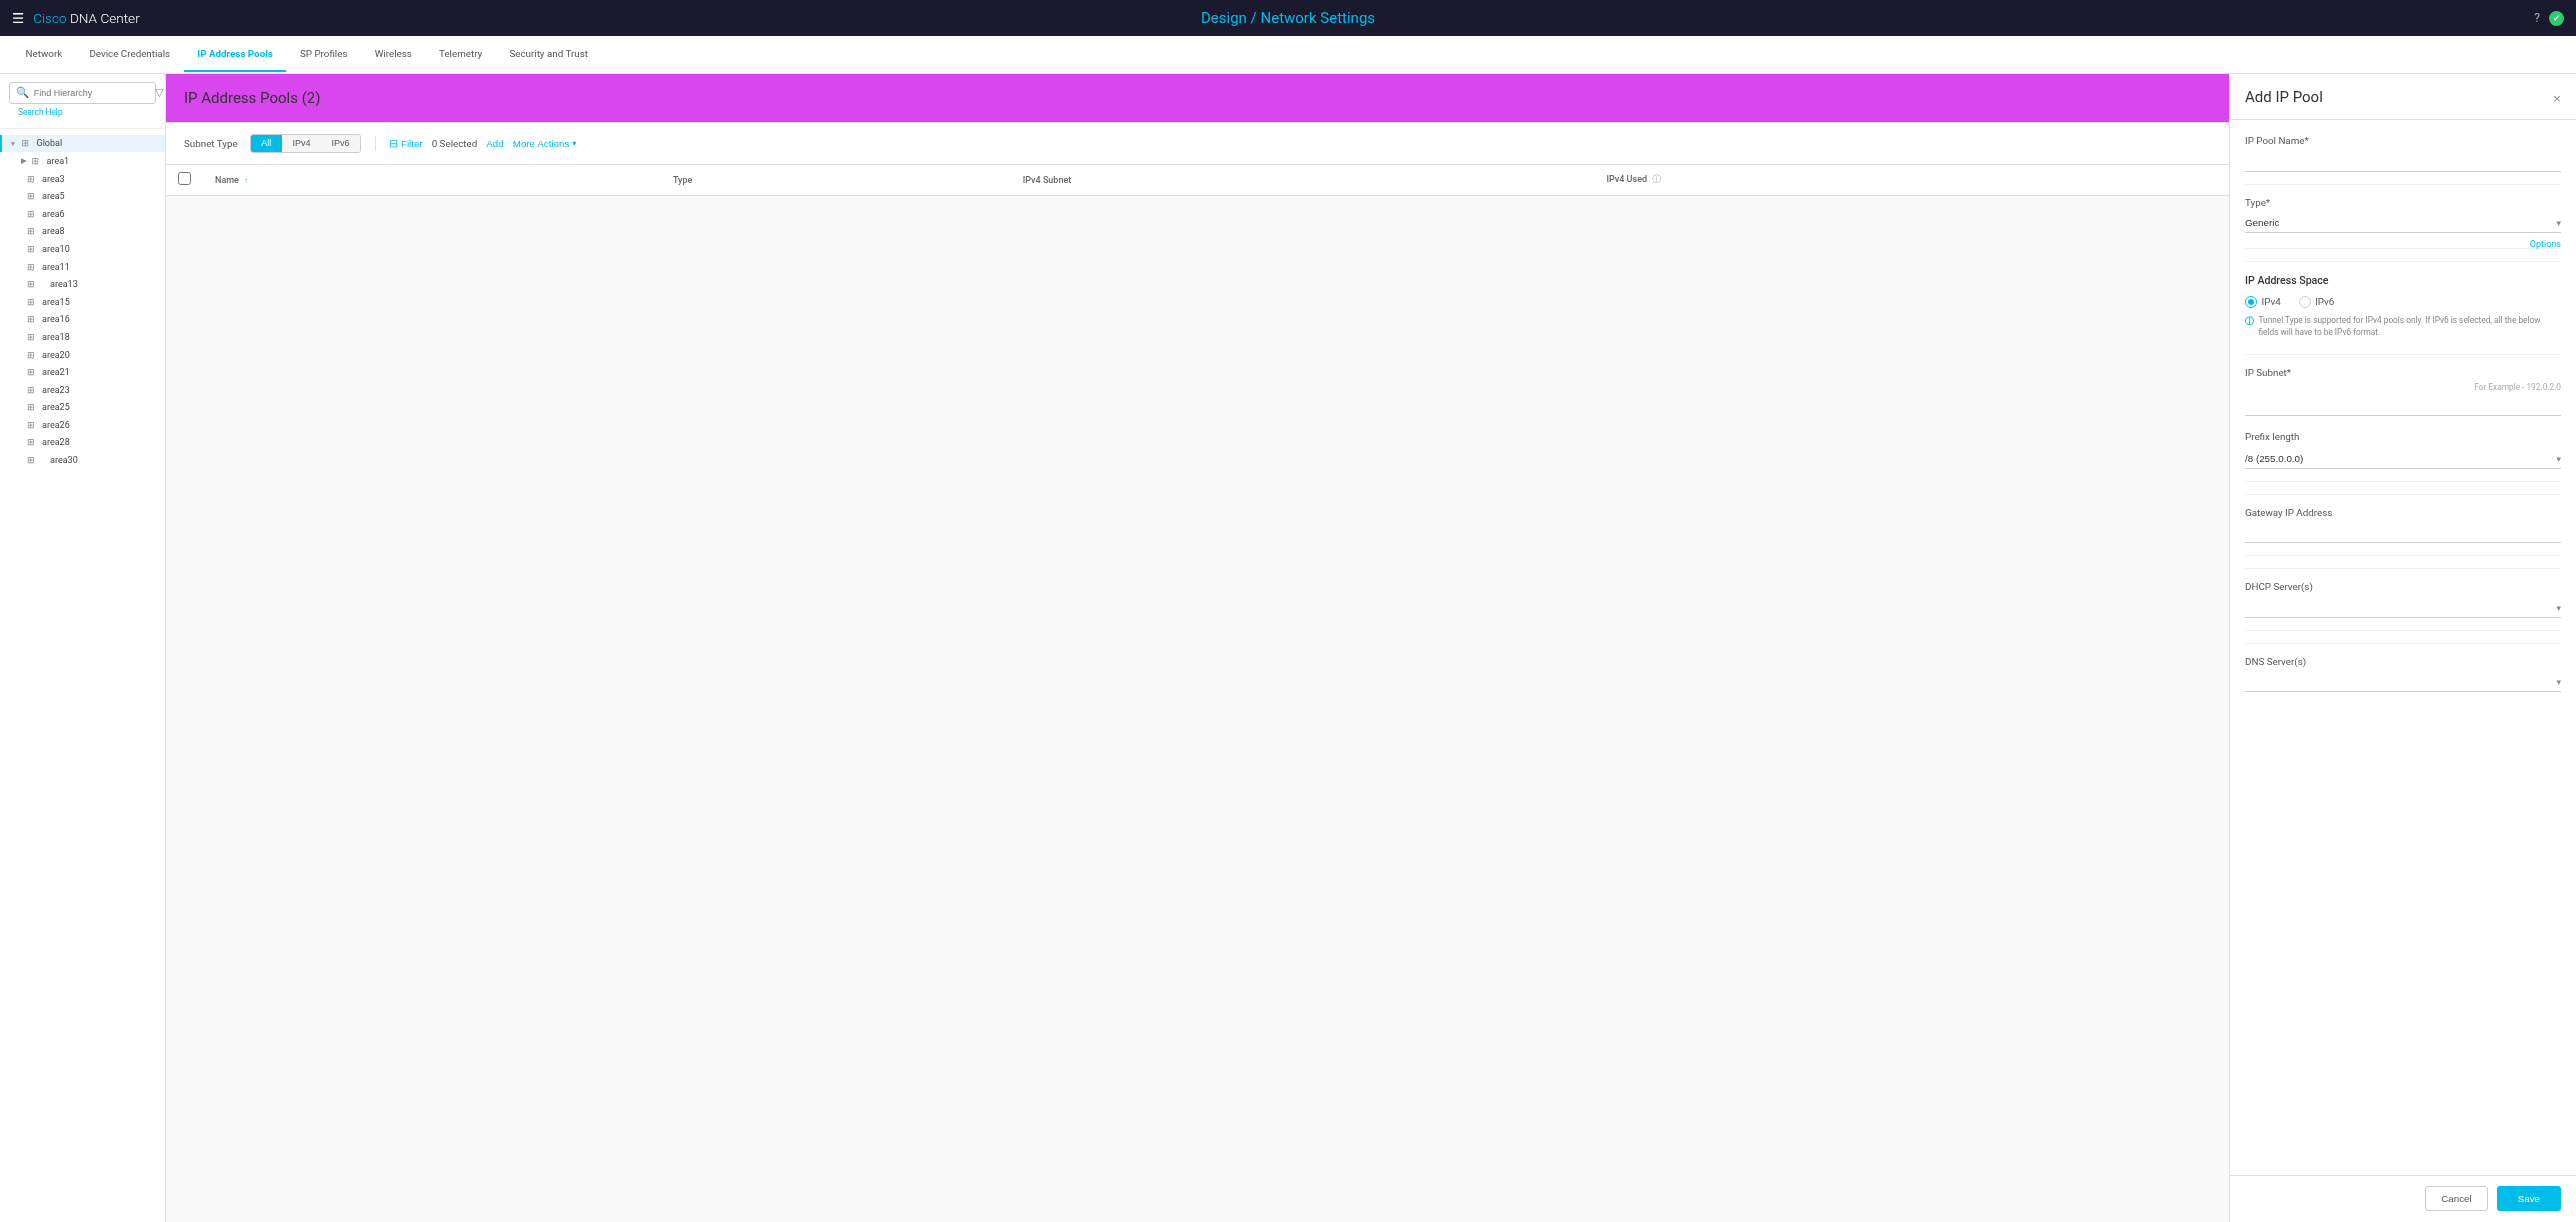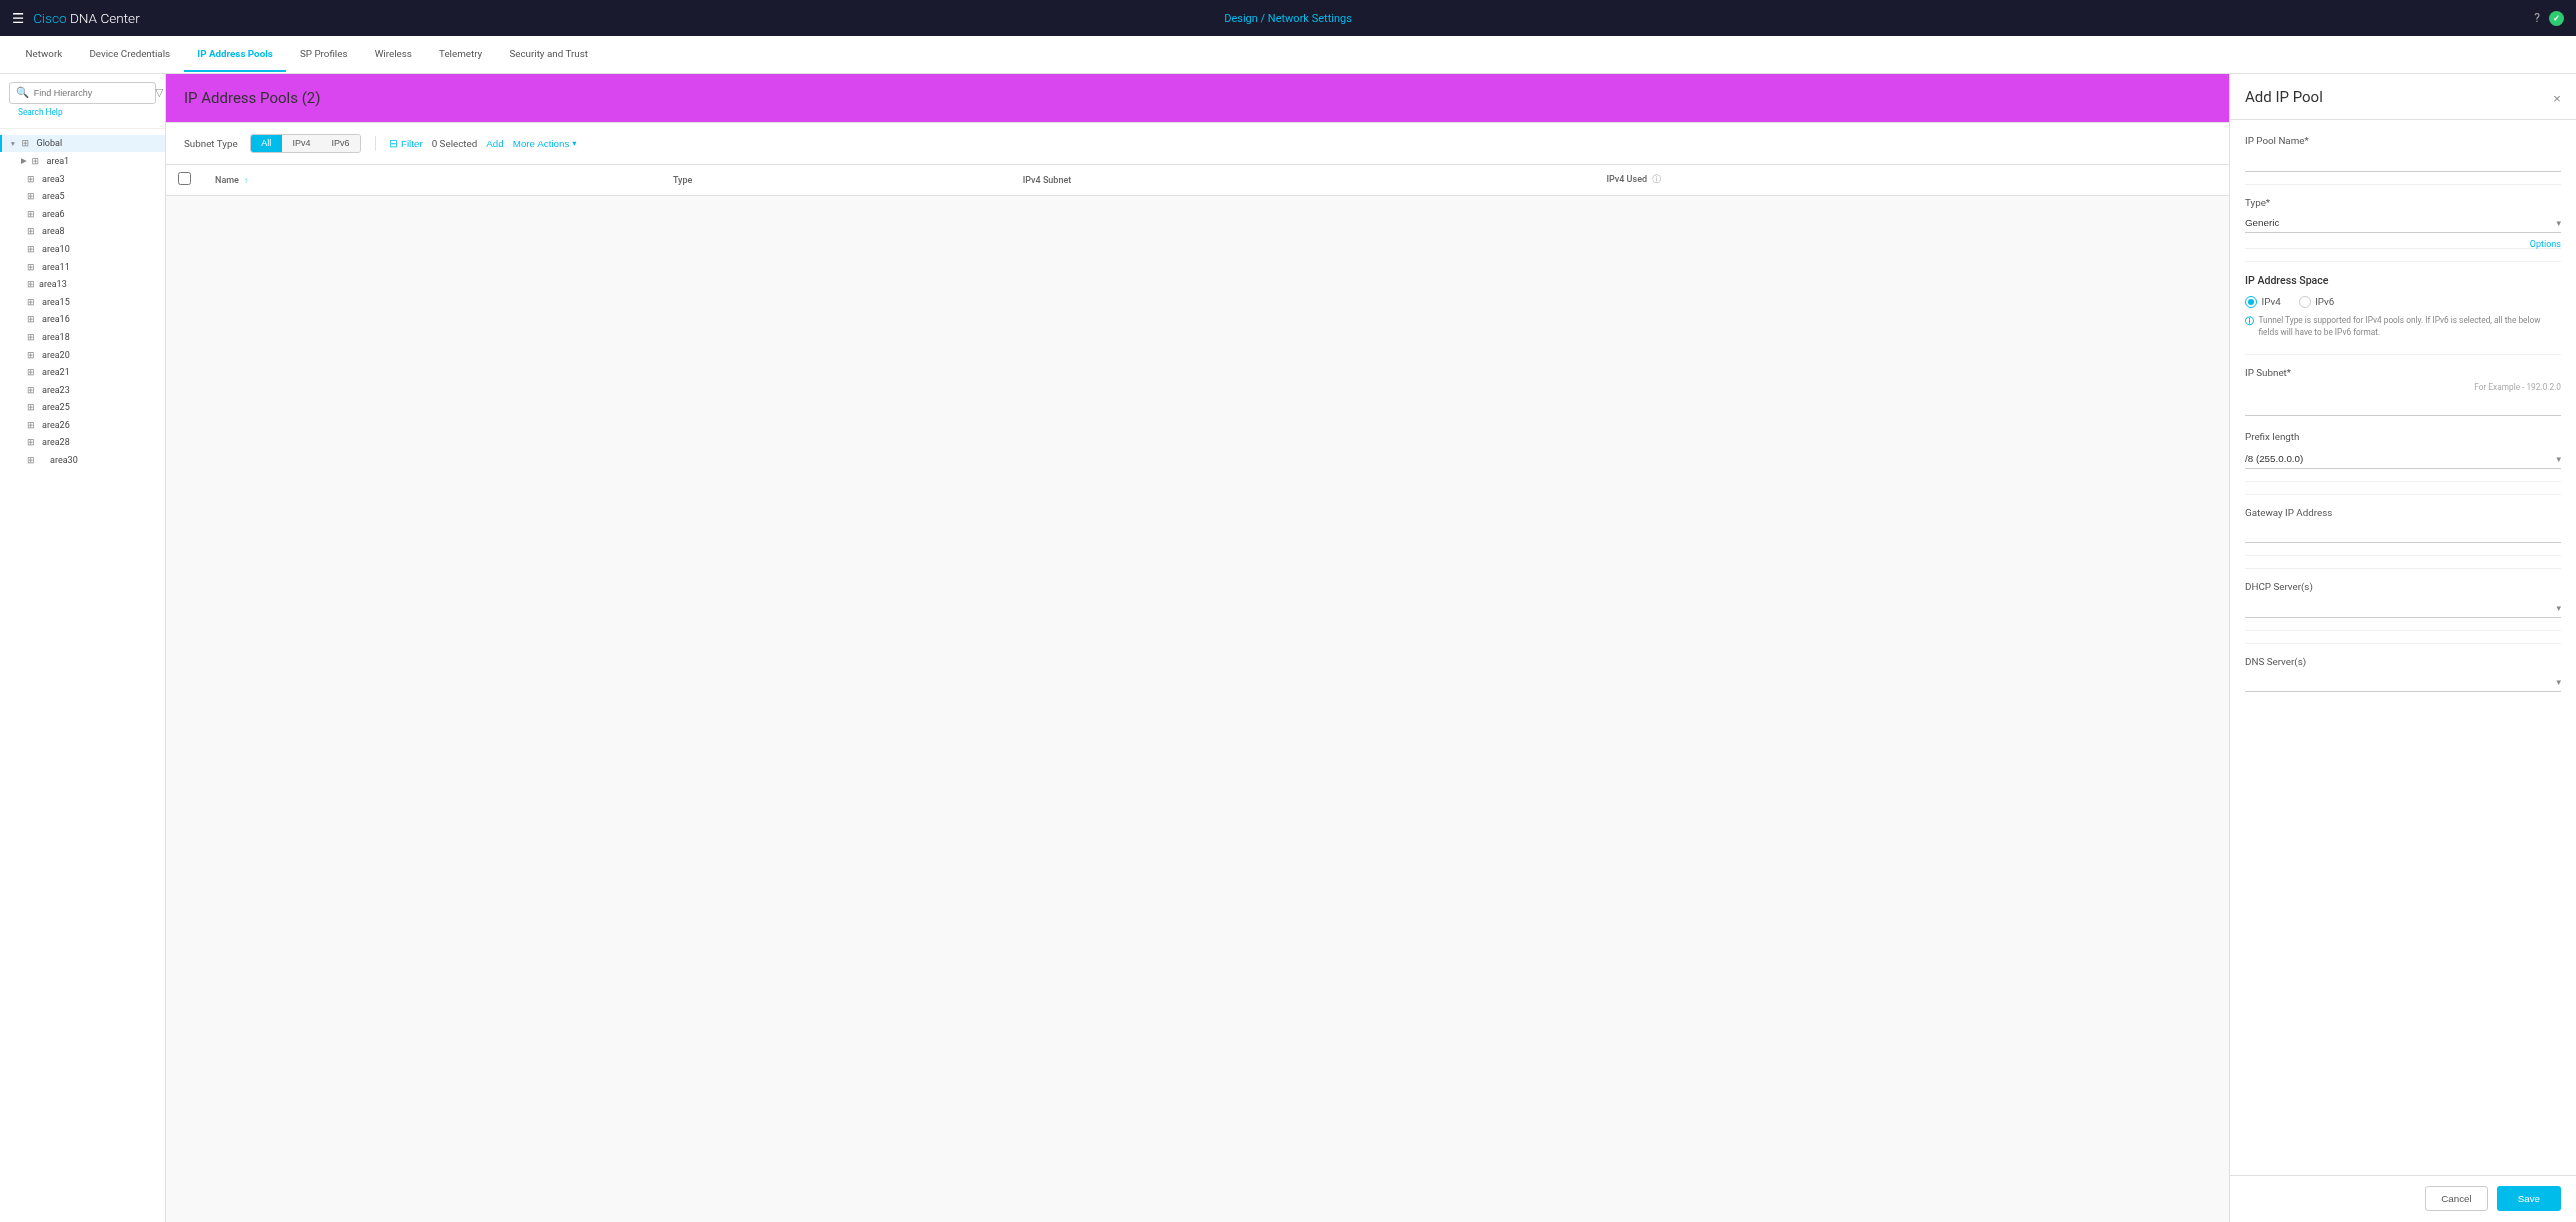--- a/index.html
+++ b/index.html
@@ -5,21 +5,21 @@
     * { box-sizing: border-box; margin: 0; padding: 0; }
     body { font-family: -apple-system, BlinkMacSystemFont, 'Segoe UI', Roboto, Arial, sans-serif; font-size: 10.6px; color: #333; background: #f5f5f5; height: 100vh; overflow: hidden; }
 
     
     .top-nav {
       display: flex; align-items: center; background: #1a1a2e; height: 36px; padding: 0 12px; position: relative;
     }
     .hamburger { color: white; font-size: 13.6px; cursor: pointer; margin-right: 9px; }
     .brand { color: #00bceb; font-weight: 700; font-size: 13.6px; }
     .brand span { color: white; font-weight: 300; }
-    .nav-center { position: absolute; left: 50%; transform: translateX(-50%); color: #00bceb; font-size: 11px; }
+    .nav-center { position: absolute; left: 50%; transform: translateX(-50%); color: #00bceb; font-size: 15px; }
     .nav-right { margin-left: auto; display: flex; align-items: center; gap: 9px; }
     .nav-icon { color: #aaa; font-size: 12px; cursor: pointer; }
     .status-dot { width: 15px; height: 15px; border-radius: 50%; background: #2ecc71; display: flex; align-items: center; justify-content: center; }
     .status-dot::after { content: '✓'; color: white; font-size: 8.3px; font-weight: bold; }
 
     
     .tabs-bar {
       background: white; border-bottom: 0.8px solid #e0e0e0; display: flex; align-items: center; padding: 0 12px; height: 38px;
     }
     .tab-item {
@@ -222,21 +222,21 @@
       <div class="tree-item" style="padding-left: 27px;">
         <span class="tree-icon">⊞</span>
         <span style="margin-left:3px;">area10</span>
       </div>
       <div class="tree-item" style="padding-left: 27px;">
         <span class="tree-icon">⊞</span>
         <span style="margin-left:3px;">area11</span>
       </div>
       <div class="tree-item" style="padding-left: 27px;">
         <span class="tree-icon">⊞</span>
-        <span style="margin-left:0;text-align:right;">area13</span>
+        <span style="margin-left:11px;text-align:right;">area13</span>
       </div>
       <div class="tree-item" style="padding-left: 27px;">
         <span class="tree-icon">⊞</span>
         <span style="margin-left:3px;">area15</span>
       </div>
       <div class="tree-item" style="padding-left: 27px;">
         <span class="tree-icon">⊞</span>
         <span style="margin-left:3px;">area16</span>
       </div>
       <div class="tree-item" style="padding-left: 27px;">

